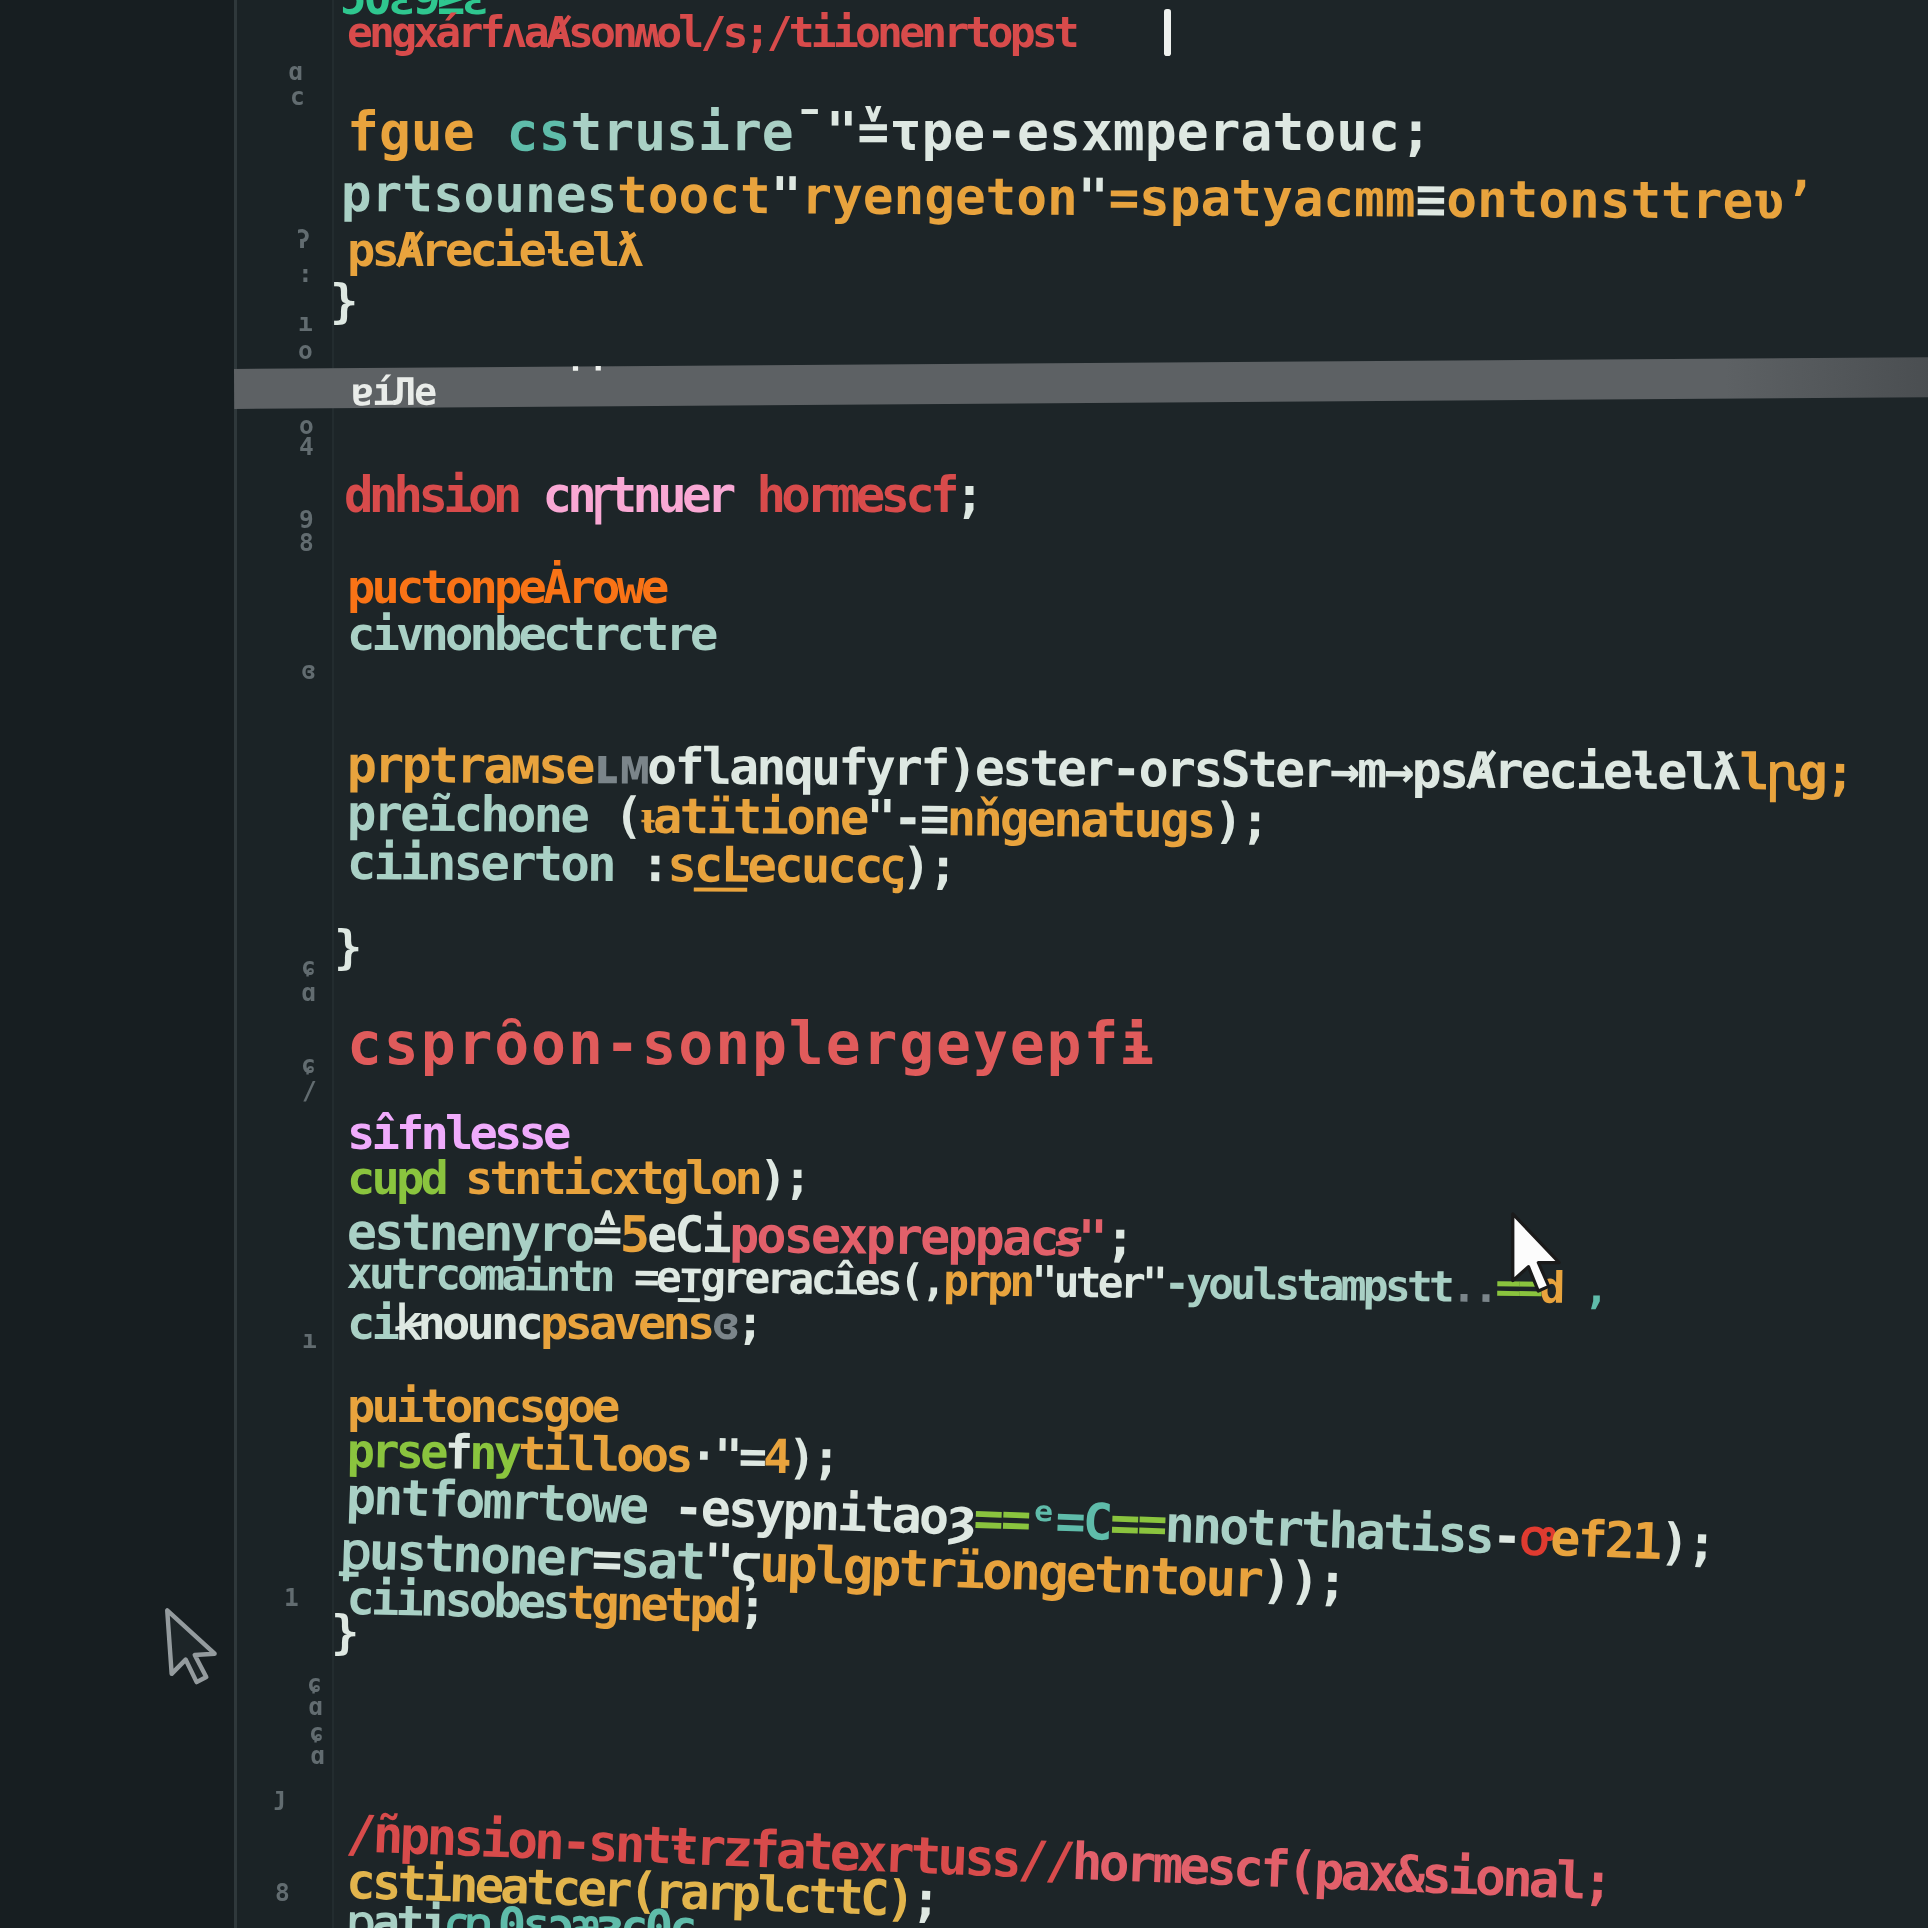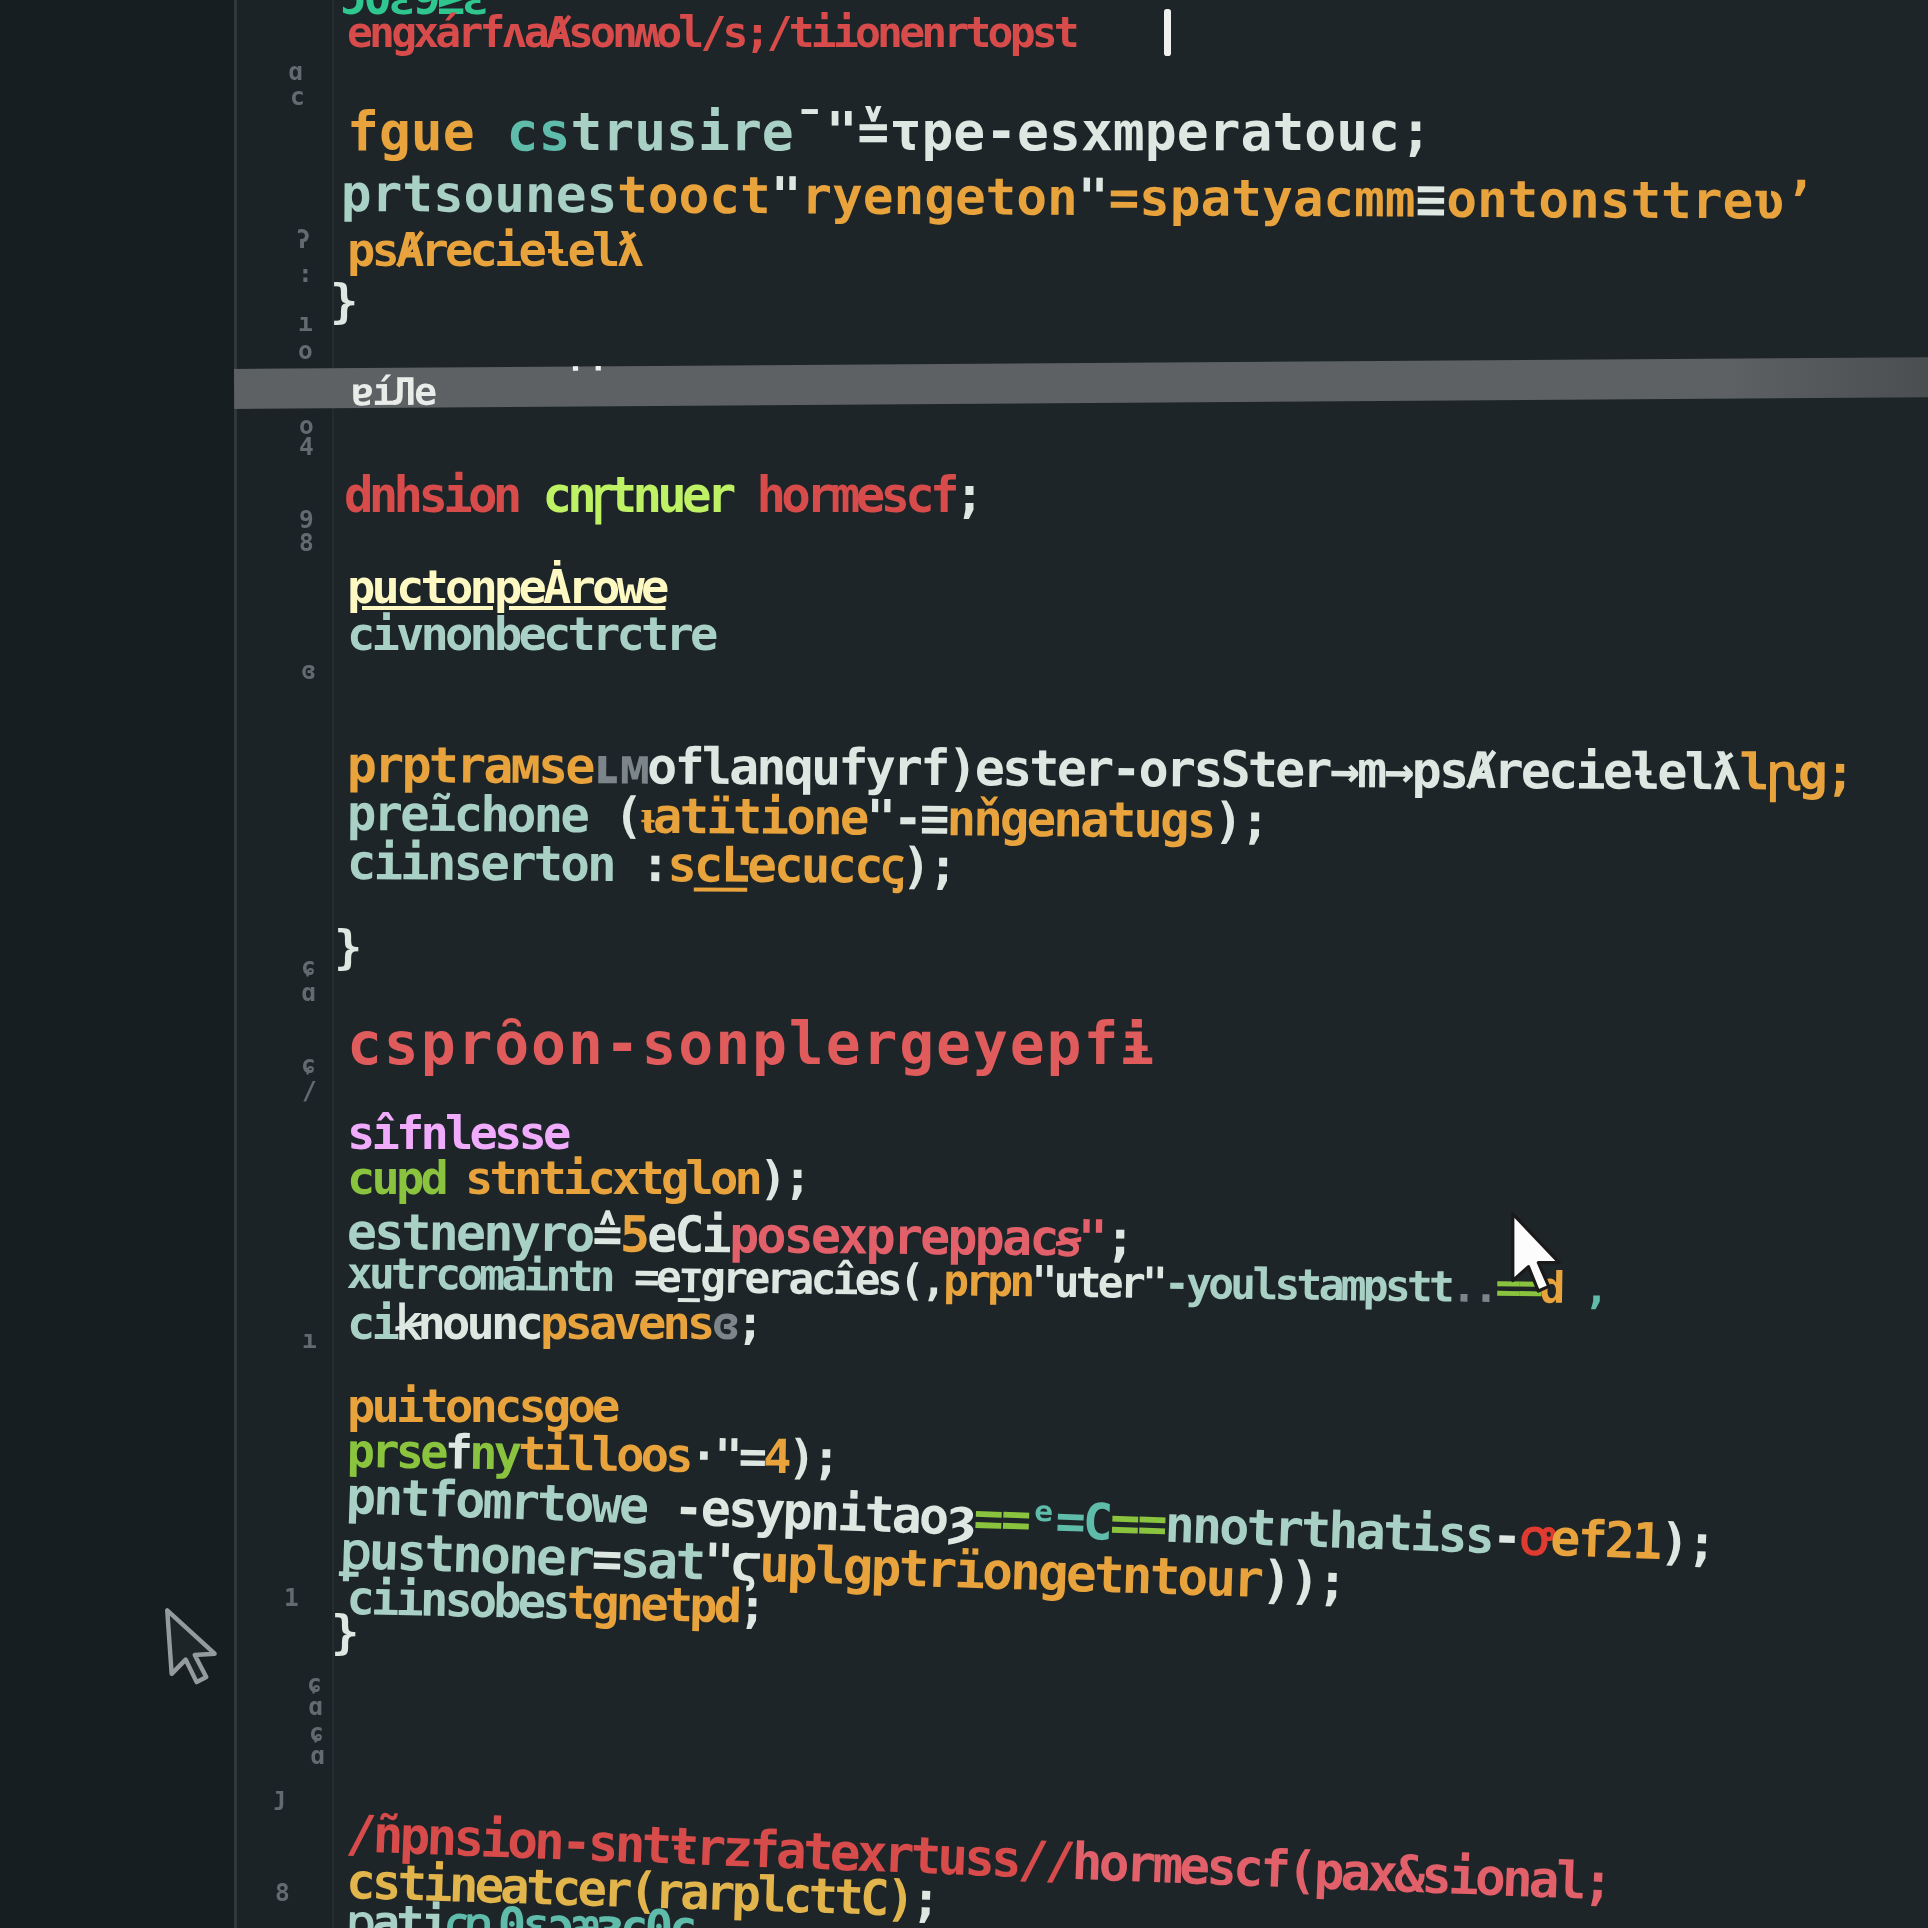--- a/index.html
+++ b/index.html
@@ -84,22 +84,22 @@
       <span class="gutter-glyph" style="left: 273px; top: 1785px; color: rgb(98, 108, 112);">ȷ</span>
       <span class="gutter-glyph" style="left: 275px; top: 1881px; color: rgb(98, 108, 112);">8</span>
     </div>
   <div id="code-lines">
       <div class="code-line" style="top: -26px; left: 339px;"><span style="color: rgb(47, 199, 143);">ɔ0ɛ9⊵ɛ</span></div>
       <div class="code-line" style="top: 11.3px; left: 347px; font-size: 43px; letter-spacing: -3.8px;"><span style="color: rgb(216, 75, 75);">engxárfʌaȺsonʍol/s;/tiionenrtopst</span></div>
       <div class="code-line" style="top: 105px; left: 347px; font-size: 53px; letter-spacing: 0px;"><span style="color: rgb(232, 163, 61);">fgue </span><span style="color: rgb(95, 188, 170);">cs</span><span style="color: rgb(169, 208, 197);">trusire</span><span style="color: rgb(222, 232, 226);">¯"≚τpe-esxmperatouc;</span></div>
       <div class="code-line" style="top: 168px; left: 341px; font-size: 51px; letter-spacing: 0px; transform: rotate(0.3deg);"><span style="color: rgb(169, 208, 197);">prtsounes</span><span style="color: rgb(232, 163, 61);">tooct</span><span style="color: rgb(222, 232, 226);">"</span><span style="color: rgb(232, 163, 61);">ryengeton</span><span style="color: rgb(222, 232, 226);">"</span><span style="color: rgb(232, 163, 61);">=spatуacmm</span><span style="color: rgb(222, 232, 226);">≡</span><span style="color: rgb(232, 163, 61);">ontonsttreʋ’</span></div>
       <div class="code-line" style="top: 226px; left: 347px;"><span style="color: rgb(232, 163, 61);">psȺrecieƚеlƛ</span></div>
       <div class="code-line" style="top: 277px; left: 330px;"><span style="color: rgb(222, 232, 226);">}</span></div>
-      <div class="code-line" style="top: 471px; left: 344px; font-size: 49px; letter-spacing: -4.7px;"><span style="color: rgb(216, 75, 75);">dnhsion </span><span style="color: #bef264;">cnꞅtnuer </span><span style="color: rgb(216, 75, 75);">hormescf</span><span style="color: rgb(222, 232, 226);">;</span></div>
-      <div class="code-line" style="top: 563px; left: 347px;"><span style="color: #fef9c3; text-decoration: underline;">puctonpeȦrowe</span></div>
+      <div class="code-line" style="top: 471px; left: 344px; font-size: 49px; letter-spacing: -4.7px;"><span style="color: rgb(216, 75, 75);">dnhsion </span><span style="color: #f9a8d4;">cnꞅtnuer </span><span style="color: rgb(216, 75, 75);">hormescf</span><span style="color: rgb(222, 232, 226);">;</span></div>
+      <div class="code-line" style="top: 563px; left: 347px;"><span style="color: #f97316;">puctonpeȦrowe</span></div>
       <div class="code-line" style="top: 610px; left: 347px;"><span style="color: rgb(169, 208, 197);">civnonbectrctre</span></div>
       <div class="code-line" style="top: 740px; left: 347px; font-size: 50px; letter-spacing: -2.8px; transform: rotate(0.3deg);"><span style="color: rgb(232, 163, 61);">prptraмse</span><span style="color: rgb(123, 133, 138);">ʟм</span><span style="color: rgb(222, 232, 226);">oflanqufyrf)ester-orsSter→m→psȺrecieƚеlƛ</span><span style="color: rgb(232, 163, 61);">lꞃg;</span></div>
       <div class="code-line" style="top: 789px; left: 347px; font-size: 49px; letter-spacing: -2.8px; transform: rotate(0.5deg);"><span style="color: rgb(169, 208, 197);">preĩchone </span><span style="color: rgb(222, 232, 226);">(</span><span style="color: rgb(232, 163, 61);">ᵼ</span><span style="color: rgb(232, 163, 61);">atïtione</span><span style="color: rgb(222, 232, 226);">"-≡</span><span style="color: rgb(232, 163, 61);">nňgenatugs</span><span style="color: rgb(222, 232, 226);">);</span></div>
       <div class="code-line" style="top: 838px; left: 347px; font-size: 49px; letter-spacing: -2.8px; transform: rotate(0.4deg);"><span style="color: rgb(169, 208, 197);">ciinserton </span><span style="color: rgb(222, 232, 226);">:</span><span style="color: rgb(232, 163, 61);">s</span><span style="color: rgb(232, 163, 61); text-decoration: underline; text-underline-offset: 5.6px;">cĿ</span><span style="color: rgb(232, 163, 61);">ecuccꞔ</span><span style="color: rgb(222, 232, 226);">);</span></div>
       <div class="code-line" style="top: 923px; left: 334px;"><span style="color: rgb(222, 232, 226);">}</span></div>
       <div class="code-line" style="top: 1015px; left: 347px; font-size: 58px; letter-spacing: 1.9px;"><span style="color: rgb(224, 91, 91);">csprȏon-sonplergeyepfɨ</span></div>
       <div class="code-line" style="top: 1109px; left: 347px;"><span style="color: #f0abfc;">sîfnlesse</span></div>
       <div class="code-line" style="top: 1154px; left: 347px;"><span style="color: rgb(138, 196, 62);">cupd</span><span style="color: rgb(232, 163, 61); padding-left: 20px;">stnticxtglon</span><span style="color: rgb(222, 232, 226);">);</span></div>
       <div class="code-line" style="top: 1207px; left: 347px; font-size: 50px; letter-spacing: -2.8px; transform: rotate(0.5deg);"><span style="color: rgb(169, 208, 197);">estnenyro</span><span style="color: rgb(222, 232, 226);">≙</span><span style="color: rgb(232, 163, 61);">5</span><span style="color: rgb(222, 232, 226);">eCi</span><span style="color: rgb(226, 96, 106);">posexpreppacꞩ"</span><span style="color: rgb(222, 232, 226);">;</span></div>
       <div class="code-line" style="top: 1252px; left: 347px; font-size: 43px; letter-spacing: -3.8px; transform: rotate(0.7deg);"><span style="color: rgb(169, 208, 197);">xutrcomaintn </span><span style="color: rgb(222, 232, 226);">=e</span><span style="color: rgb(222, 232, 226); text-decoration: underline; text-underline-offset: 5.6px;">т</span><span style="color: rgb(222, 232, 226);">greracîes(,</span><span style="color: rgb(232, 163, 61);">prpn</span><span style="color: rgb(222, 232, 226);">"uter"</span><span style="color: rgb(169, 208, 197);">-youlstampstt</span><span style="color: rgb(123, 133, 138);">..</span><span style="color: rgb(138, 196, 62);">==</span><span style="color: rgb(232, 163, 61);">d</span><span style="color: rgb(95, 188, 170);"> ,</span></div>

